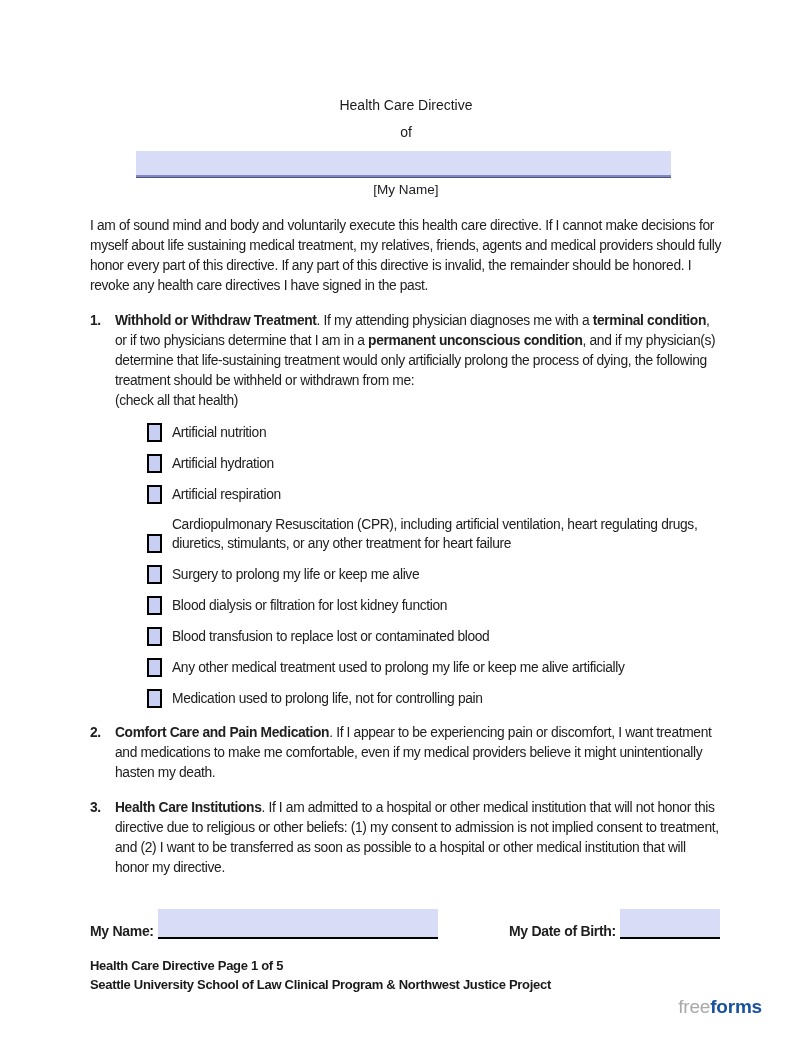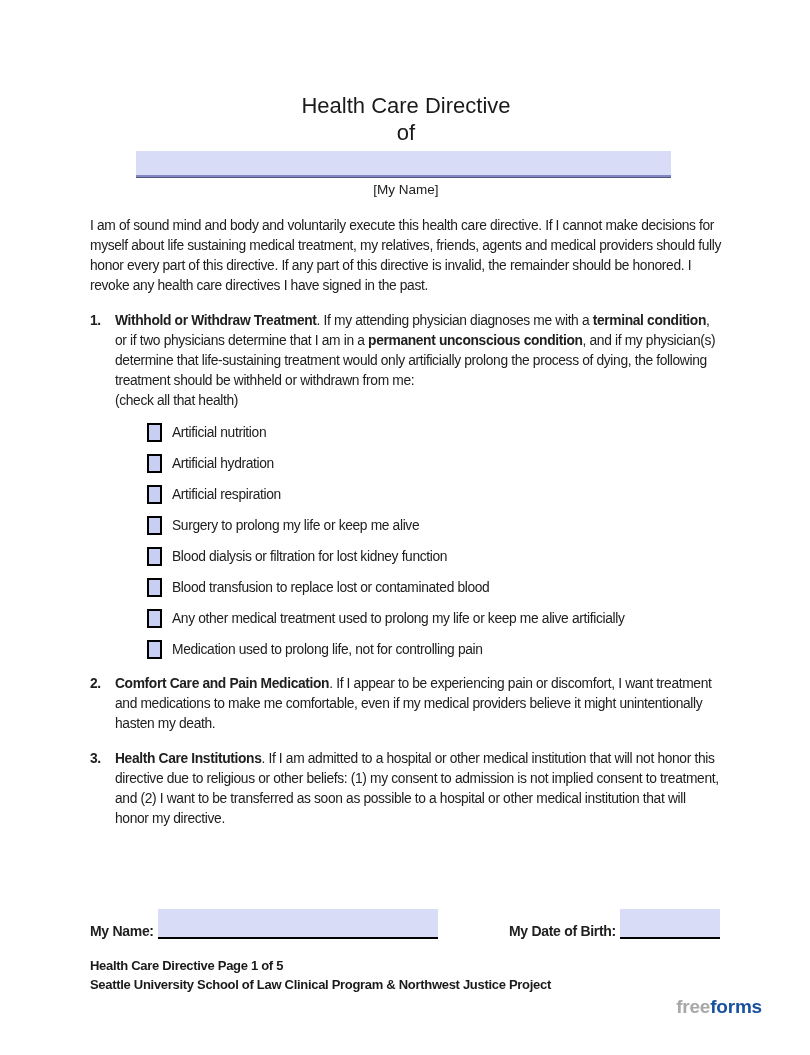--- a/index.html
+++ b/index.html
@@ -14,21 +14,21 @@
     overflow: hidden;
   }
   .content {
     position: absolute;
     top: 0; left: 90px;
     width: 632px;
   }
   .doc-title {
     margin-top: 92px;
     text-align: center;
-    font-size: 22px;
+    font-size: 14px;
     line-height: 27px;
     color: #1a1a1a;
   }
   .top-field {
     margin-top: 5px;
     margin-left: 46px;
     width: 535px;
     height: 26px;
     background: #d8dcf6;
     border-bottom: 2px solid #8187c6;
@@ -99,21 +99,21 @@
     letter-spacing: -0.3px;
     color: #1a1a1a;
   }
   .logo {
     position: absolute;
     right: 48px;
     top: 996px;
     font-size: 19px;
     letter-spacing: -0.2px;
   }
-  .logo-free { color: #a8a8a8; font-weight: 700; }
+  .logo-free { color: #a8a8a8; font-weight: 400; }
   .logo-forms { color: #1a519f; font-weight: bold; }
 </style>
 </head>
 <body>
 
 <div class="page">
   <div class="content">
 
     <div class="doc-title">
       <div>Health Care Directive</div>
@@ -138,20 +138,24 @@
             <div class="cb-row">
               <span class="cb-box"></span>
               <span class="cb-label">Artificial hydration</span>
             </div>
             <div class="cb-row">
               <span class="cb-box"></span>
               <span class="cb-label">Artificial respiration</span>
             </div>
             <div class="cb-row">
               <span class="cb-box"></span>
+              <span class="cb-label">Cardiopulmonary Resuscitation (CPR), including artificial ventilation, heart regulating drugs, diuretics, stimulants, or any other treatment for heart failure</span>
+            </div>
+            <div class="cb-row">
+              <span class="cb-box"></span>
               <span class="cb-label">Surgery to prolong my life or keep me alive</span>
             </div>
             <div class="cb-row">
               <span class="cb-box"></span>
               <span class="cb-label">Blood dialysis or filtration for lost kidney function</span>
             </div>
             <div class="cb-row">
               <span class="cb-box"></span>
               <span class="cb-label">Blood transfusion to replace lost or contaminated blood</span>
             </div>

